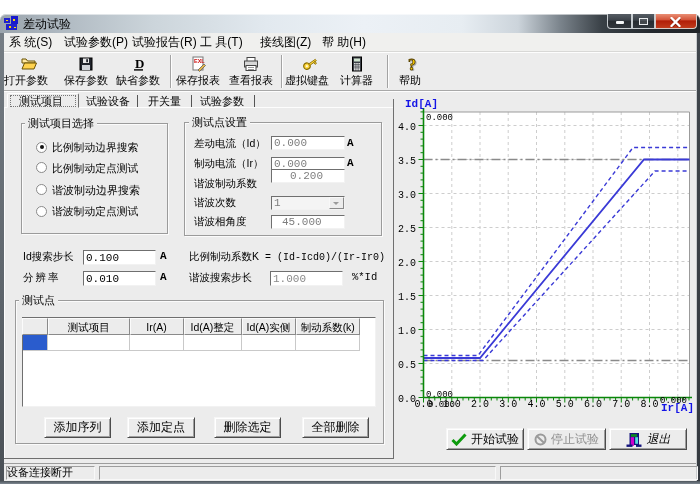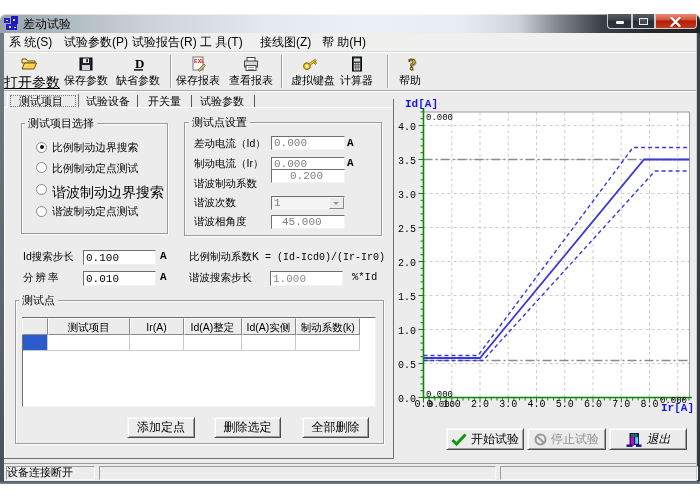--- a/index.html
+++ b/index.html
@@ -52,21 +52,21 @@
 <div class="abs txt" style="left:260px;top:36px;font-size:12px;">接线图(Z)</div>
 <div class="abs txt" style="left:322px;top:36px;font-size:12px;">帮 助(H)</div>
 <div class="abs" style="left:4px;top:51px;width:692px;height:1px;background:#d8d8d6;"></div>
 <div class="abs" style="left:4px;top:52px;width:692px;height:39px;background:#ececec;border-top:1px solid #fdfdfd;"></div>
 <div class="abs" style="left:4px;top:90px;width:692px;height:1px;background:#a8a8a8;"></div>
 <div class="abs" style="left:4px;top:91px;width:692px;height:1px;background:#fdfdfd;"></div>
 <svg class="abs" style="left:20.5px;top:56px" width="16" height="16" viewBox="0 0 16 16">
       <path d="M1 3 h4 l1.5 2 H14 v2 H1 z" fill="#ffe9a2" stroke="#6b5200" stroke-width="1"></path>
       <path d="M1 13 L3.5 7 H15.5 L13 13 z" fill="#ffd34f" stroke="#6b5200" stroke-width="1"></path>
     </svg>
-<div class="abs txt" style="left:4px;top:75px;width:50px;text-align:right;font-size:14px;text-decoration:underline;">打开参数</div>
+<div class="abs txt" style="left:4px;top:75px;width:50px;text-align:left;font-size:11px;">打开参数</div>
 <svg class="abs" style="left:78px;top:56px" width="16" height="16" viewBox="0 0 16 16">
       <rect x="2" y="2" width="12" height="12" fill="#20242c" stroke="#000"></rect>
       <rect x="5" y="2.5" width="6" height="4.5" fill="#e8e8e8"></rect>
       <rect x="8.2" y="3.2" width="1.8" height="3" fill="#20242c"></rect>
       <rect x="4" y="9" width="8" height="5" fill="#cfd3d8"></rect>
     </svg>
 <div class="abs txt" style="left:61px;top:75px;width:50px;text-align:center;font-size:11px;">保存参数</div>
 <svg class="abs" style="left:130px;top:56px" width="16" height="16" viewBox="0 0 16 16">
       <text x="5" y="12" font-family="Liberation Serif,serif" font-size="13" font-weight="bold" fill="#000">D</text>
       <rect x="4" y="13.2" width="9" height="1.4" fill="#000"></rect>
@@ -87,21 +87,21 @@
     </svg>
 <div class="abs txt" style="left:226px;top:75px;width:50px;text-align:center;font-size:11px;">查看报表</div>
 <svg class="abs" style="left:302px;top:56px" width="16" height="16" viewBox="0 0 16 16">
       <g transform="rotate(-35 8 8)">
         <circle cx="4.2" cy="8" r="3.2" fill="#ffd83d" stroke="#8a6d00" stroke-width="1.2"></circle>
         <circle cx="4.2" cy="8" r="1.1" fill="#fff8dd"></circle>
         <rect x="7" y="7.2" width="8" height="1.8" fill="#ffd83d" stroke="#8a6d00" stroke-width=".8"></rect>
         <rect x="12" y="8.8" width="1.6" height="2.4" fill="#ffd83d" stroke="#8a6d00" stroke-width=".8"></rect>
       </g>
     </svg>
-<div class="abs txt" style="left:285px;top:75px;width:50px;text-align:right;font-size:11px;">虚拟键盘</div>
+<div class="abs txt" style="left:285px;top:75px;width:50px;text-align:left;font-size:11px;">虚拟键盘</div>
 <svg class="abs" style="left:348.5px;top:56px" width="16" height="16" viewBox="0 0 16 16">
       <rect x="3.5" y="1" width="9" height="14" fill="#3a3f46" stroke="#000"></rect>
       <rect x="5" y="2.5" width="6" height="3" fill="#cfe3cf"></rect>
       <rect x="5" y="7" width="1.6" height="1.4" fill="#dcdcdc"></rect>
       <rect x="7.2" y="7" width="1.6" height="1.4" fill="#dcdcdc"></rect>
       <rect x="9.4" y="7" width="1.6" height="1.4" fill="#dcdcdc"></rect>
       <rect x="5" y="9.2" width="1.6" height="1.4" fill="#dcdcdc"></rect>
       <rect x="7.2" y="9.2" width="1.6" height="1.4" fill="#dcdcdc"></rect>
       <rect x="9.4" y="9.2" width="1.6" height="1.4" fill="#dcdcdc"></rect>
       <rect x="5" y="11.4" width="1.6" height="1.4" fill="#dcdcdc"></rect>
@@ -137,21 +137,21 @@
 <div class="abs" style="left:190.5px;top:95px;width:1px;height:12px;background:#555;"></div>
 <div class="abs" style="left:253.5px;top:95px;width:1px;height:12px;background:#555;"></div>
 <div class="abs gb" style="left:21px;top:123px;width:147px;height:111px;"></div>
 <div class="abs txt gbl" style="left:25px;top:118px;">测试项目选择</div>
 <div class="abs radio" style="left:36px;top:142px;"></div>
 <div class="abs" style="left:39.5px;top:145px;width:4px;height:4px;border-radius:50%;background:#111;"></div>
 <div class="abs txt" style="left:52px;top:142px;font-size:10.8px;">比例制动边界搜索</div>
 <div class="abs radio" style="left:36px;top:162px;"></div>
 <div class="abs txt" style="left:52px;top:163px;font-size:10.8px;">比例制动定点测试</div>
 <div class="abs radio" style="left:36px;top:184px;"></div>
-<div class="abs txt" style="left:52px;top:185px;font-size:14px;">谐波制动边界搜索</div>
+<div class="abs txt" style="left:52px;top:185px;font-size:11px;">谐波制动边界搜索</div>
 <div class="abs radio" style="left:36px;top:206px;"></div>
 <div class="abs txt" style="left:52px;top:206px;font-size:10.8px;">谐波制动定点测试</div>
 <div class="abs gb" style="left:184px;top:122px;width:198px;height:114px;"></div>
 <div class="abs txt gbl" style="left:189px;top:117px;">测试点设置</div>
 <div class="abs txt" style="left:194px;top:138.0px;font-size:10.5px;">差动电流（Id）</div>
 <div class="abs inp" style="left:271px;top:136px;width:74px;height:14px;line-height:13px;padding-left:2px;color:#7e7e7e;">0.000</div>
 <div class="abs txt" style="left:347px;top:138.0px;font-size:11px;font-weight:bold;font-family:'Liberation Mono',monospace;">A</div>
 <div class="abs txt" style="left:194px;top:158.0px;font-size:10.5px;">制动电流（Ir）</div>
 <div class="abs inp" style="left:271px;top:157px;width:74px;height:14px;line-height:13px;padding-left:2px;color:#7e7e7e;">0.000</div>
 <div class="abs txt" style="left:347px;top:158.0px;font-size:11px;font-weight:bold;font-family:'Liberation Mono',monospace;">A</div>
@@ -188,20 +188,21 @@
 <div class="abs" style="left:295.5px;top:318px;width:64.5px;height:17px;background:#ececec;border:1px solid;border-color:#fbfbfb #8a8a8a #8a8a8a #fbfbfb;"></div>
 <div class="abs txt" style="left:295.5px;top:322px;width:64.5px;text-align:center;font-size:10.5px;">制动系数(k)</div>
 <div class="abs" style="left:47px;top:335px;width:1px;height:16px;background:#c9c9c9;"></div>
 <div class="abs" style="left:128.5px;top:335px;width:1px;height:16px;background:#c9c9c9;"></div>
 <div class="abs" style="left:182.5px;top:335px;width:1px;height:16px;background:#c9c9c9;"></div>
 <div class="abs" style="left:240.5px;top:335px;width:1px;height:16px;background:#c9c9c9;"></div>
 <div class="abs" style="left:294.5px;top:335px;width:1px;height:16px;background:#c9c9c9;"></div>
 <div class="abs" style="left:359px;top:335px;width:1px;height:16px;background:#c9c9c9;"></div>
 <div class="abs" style="left:23px;top:350px;width:337px;height:1px;background:#c9c9c9;"></div>
 <div class="abs" style="left:23px;top:335px;width:24px;height:15px;background:#2a5ccd;"></div>
+<div class="abs btn" style="left:44px;top:417px;width:67px;height:21px;">添加序列</div>
 <div class="abs btn" style="left:127px;top:417px;width:68px;height:21px;">添加定点</div>
 <div class="abs btn" style="left:214px;top:417px;width:67px;height:21px;">删除选定</div>
 <div class="abs btn" style="left:302px;top:417px;width:67px;height:21px;">全部删除</div>
 <svg class="abs" style="left:395px;top:92px" width="301" height="332" viewBox="0 0 301 332">
       <rect x="28.5" y="20" width="266.0" height="285.5" fill="#ffffff"></rect>
       <line x1="56.8" y1="20" x2="56.8" y2="305.5" stroke="#cdcdcd" stroke-width="1" stroke-dasharray="3,3"></line>
       <line x1="85.0" y1="20" x2="85.0" y2="305.5" stroke="#cdcdcd" stroke-width="1" stroke-dasharray="3,3"></line>
       <line x1="113.2" y1="20" x2="113.2" y2="305.5" stroke="#cdcdcd" stroke-width="1" stroke-dasharray="3,3"></line>
       <line x1="141.5" y1="20" x2="141.5" y2="305.5" stroke="#cdcdcd" stroke-width="1" stroke-dasharray="3,3"></line>
       <line x1="169.8" y1="20" x2="169.8" y2="305.5" stroke="#cdcdcd" stroke-width="1" stroke-dasharray="3,3"></line>

